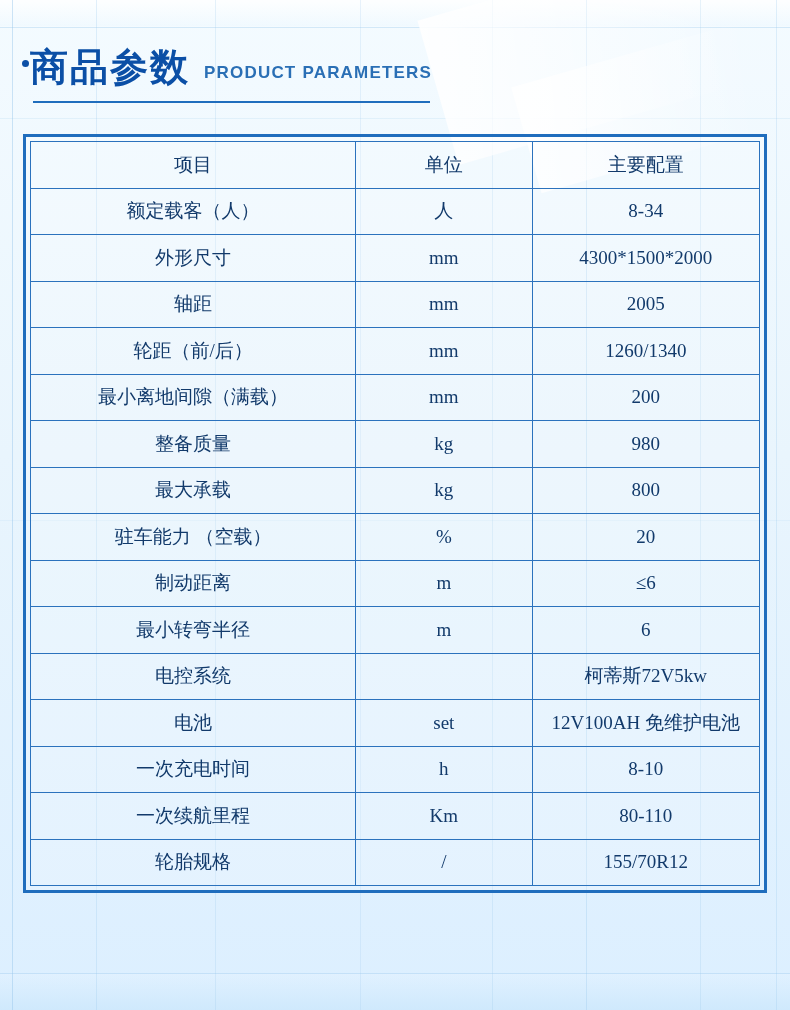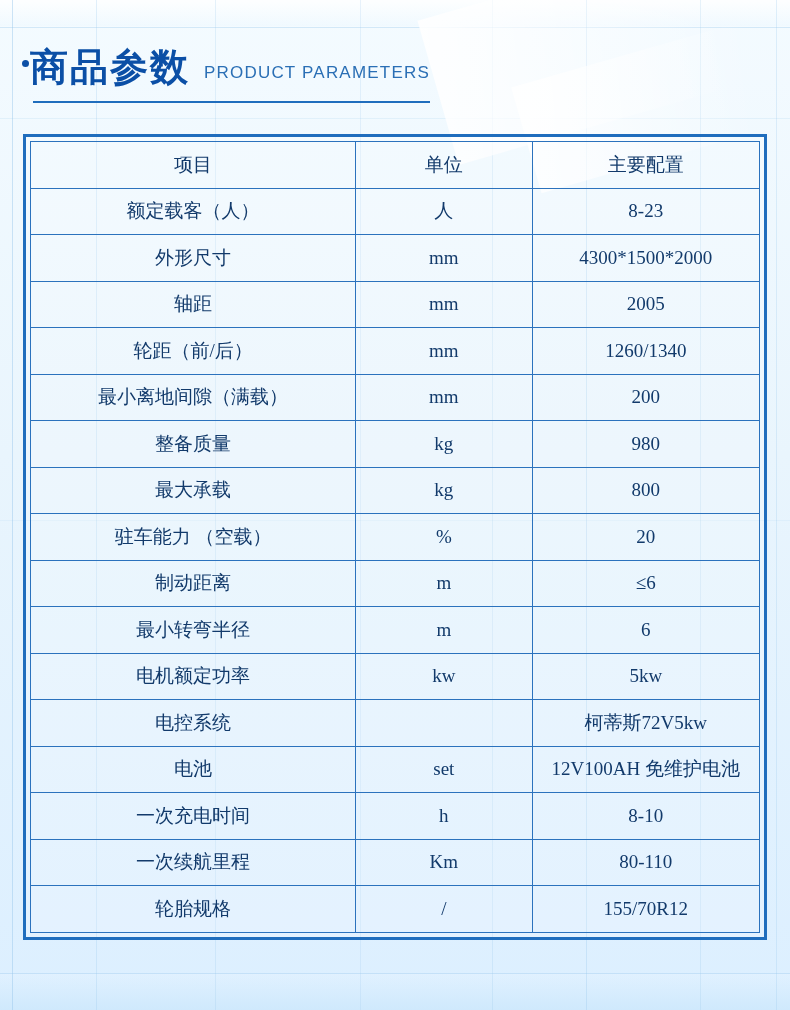--- a/index.html
+++ b/index.html
@@ -70,20 +70,21 @@
     line-height: 1;
     font-family: "DejaVu Sans", "Liberation Sans", sans-serif;
   }
   .title-en {
     margin-left: 14px;
     font-size: 17px;
     color: #2a6fb5;
     letter-spacing: 1.2px;
     padding-bottom: 3px;
     white-space: nowrap;
+    font-weight: bold;
   }
   .title-dot {
     position: absolute;
     left: 22px;
     top: 60px;
     width: 7px;
     height: 7px;
     background: #0b4fa6;
     border-radius: 50%;
   }
@@ -180,21 +181,21 @@
       </colgroup>
       <tbody id="table-body">
         <tr class="head">
           <td>项目</td>
           <td>单位</td>
           <td>主要配置</td>
         </tr>
       <tr>
             <td>额定载客（人）</td>
             <td>人</td>
-            <td class="val">8-23</td>
+            <td class="val">8-34</td>
           </tr>
           <tr>
             <td>外形尺寸</td>
             <td>mm</td>
             <td class="val">4300*1500*2000</td>
           </tr>
           <tr>
             <td>轴距</td>
             <td>mm</td>
             <td class="val">2005</td>
@@ -228,25 +229,20 @@
             <td>制动距离</td>
             <td>m</td>
             <td class="val">≤6</td>
           </tr>
           <tr>
             <td>最小转弯半径</td>
             <td>m</td>
             <td class="val">6</td>
           </tr>
           <tr>
-            <td>电机额定功率</td>
-            <td>kw</td>
-            <td class="val">5kw</td>
-          </tr>
-          <tr>
             <td>电控系统</td>
             <td></td>
             <td class="val">柯蒂斯72V5kw</td>
           </tr>
           <tr>
             <td>电池</td>
             <td>set</td>
             <td class="val small">12V100AH 免维护电池</td>
           </tr>
           <tr>

